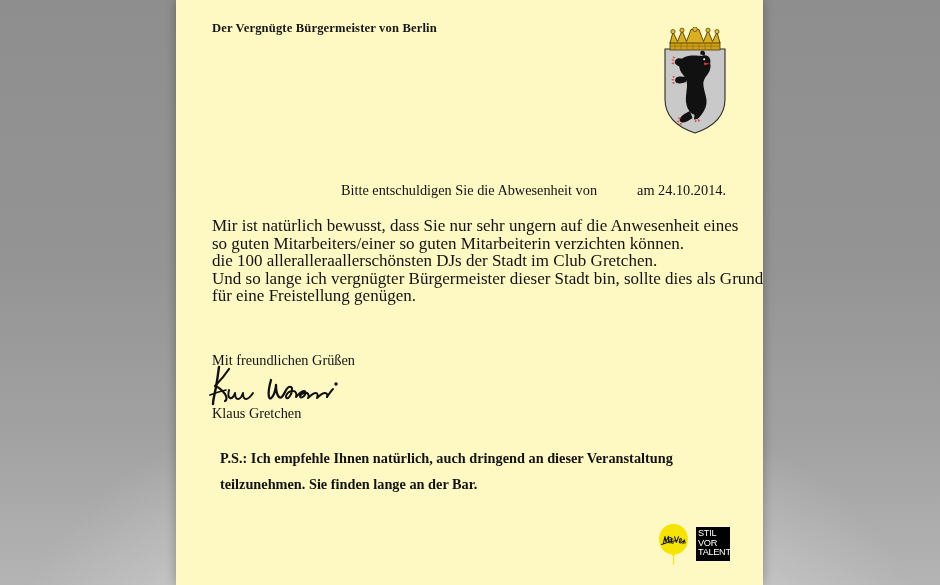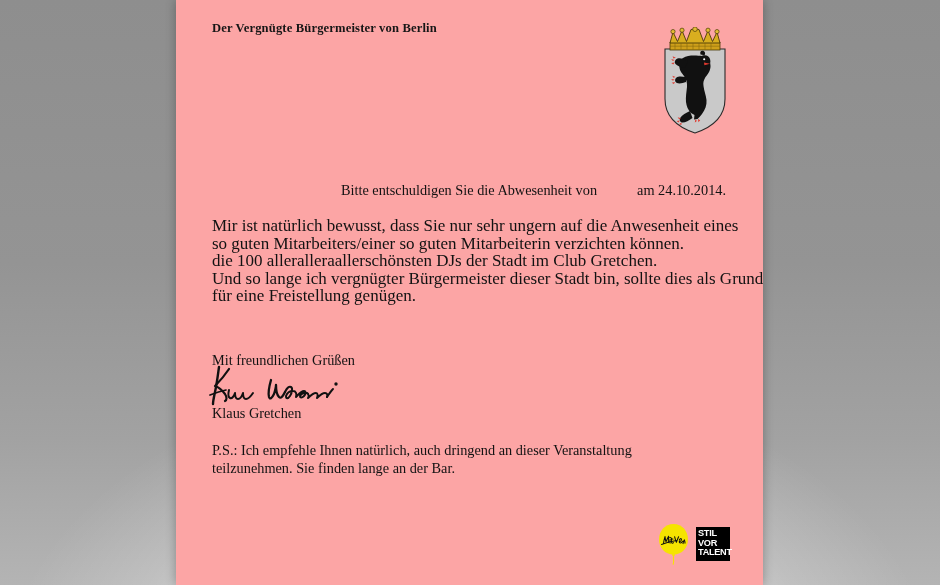--- a/index.html
+++ b/index.html
@@ -26,21 +26,21 @@
       linear-gradient(to bottom, #8e8e8e 0%, #949494 45%, #a2a2a2 75%, #b4b4b4 100%);
   }
 
   
   #page {
     position: absolute;
     left: 176px;
     top: 0;
     width: 587px;
     height: 585px;
-    background: #fca5a5;
+    background: #fef9c3;
     box-shadow: 0 0 10px rgba(0,0,0,0.30);
     overflow: hidden;
   }
 
   .sheet-inner {
     position: absolute;
     left: 0; top: 0;
     width: 587px;
     height: 585px;
   }
@@ -141,22 +141,23 @@
   #postscript {
     position: absolute;
     left: 36px;
     top: 442px;
     width: 520px;
     font-size: 14.3px;
     color: #121212;
     line-height: 17.6px;
   }
   #postscript p {
-    margin: 0;
-    white-space: nowrap;
+    margin: 8px;
+    white-space: nowrap;
+    font-weight: bold;
   }
 
   
   #footer-logos {
     position: absolute;
     left: 479px;
     top: 523px;
     width: 75px;
     height: 42px;
   }
@@ -174,21 +175,21 @@
     width: 34px;
     height: 34px;
     background: #000000;
   }
   #svt-logo .svt-text {
     position: absolute;
     left: 2px;
     top: 2px;
     color: #ffffff;
     font-family: "Liberation Sans", sans-serif;
-    font-weight: bold;
+    font-weight: normal;
     font-size: 9.2px;
     line-height: 9.6px;
     letter-spacing: -0.3px;
     white-space: pre-line;
   }
 </style>
 </head>
 <body>
 
 <div id="backdrop"></div>

